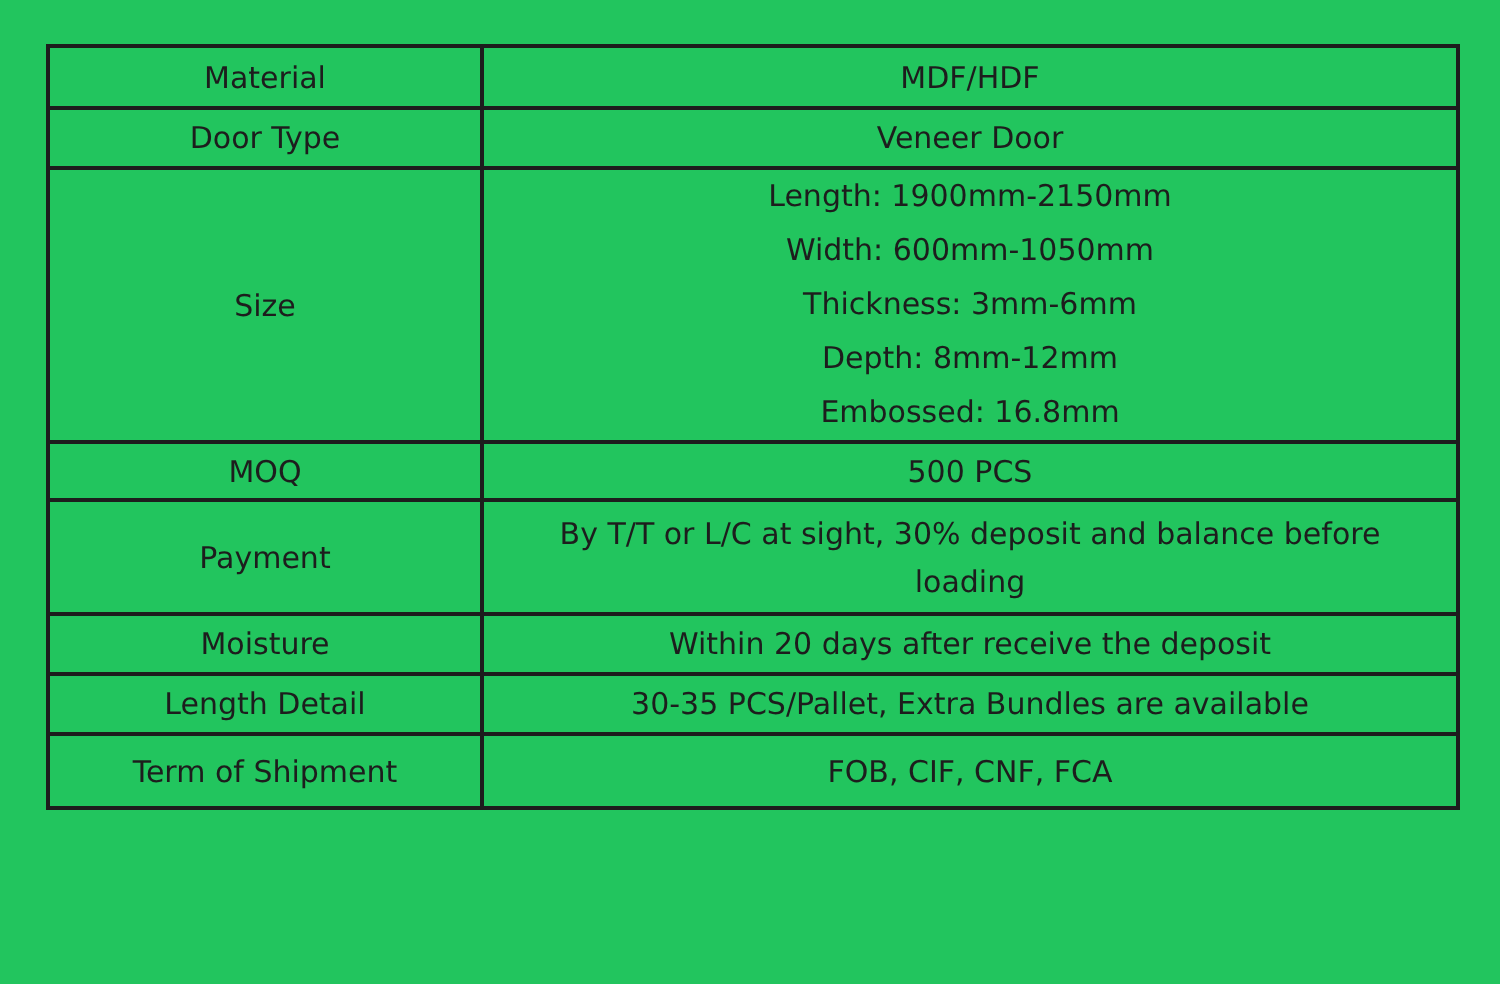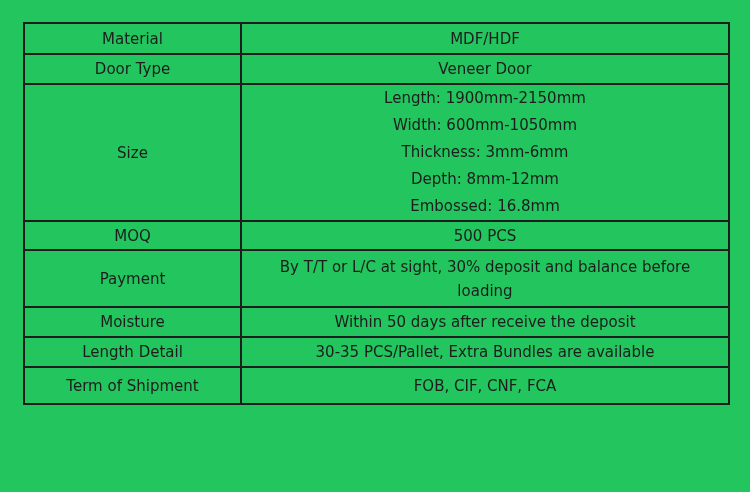--- a/index.html
+++ b/index.html
@@ -83,21 +83,21 @@
       </tr>
       <tr class="pay-row">
         <td class="pay-label">Payment</td>
         <td class="pay-value">
           <div>By T/T or L/C at sight, 30% deposit and balance before</div>
           <div>loading</div>
         </td>
       </tr>
       <tr class="h28">
         <td>Moisture</td>
-        <td>Within 50 days after receive the deposit</td>
+        <td>Within 20 days after receive the deposit</td>
       </tr>
       <tr class="h28">
         <td>Length Detail</td>
         <td>30-35 PCS/Pallet, Extra Bundles are available</td>
       </tr>
       <tr class="h35">
         <td>Term of Shipment</td>
         <td>FOB, CIF, CNF, FCA</td>
       </tr>
     </tbody>

